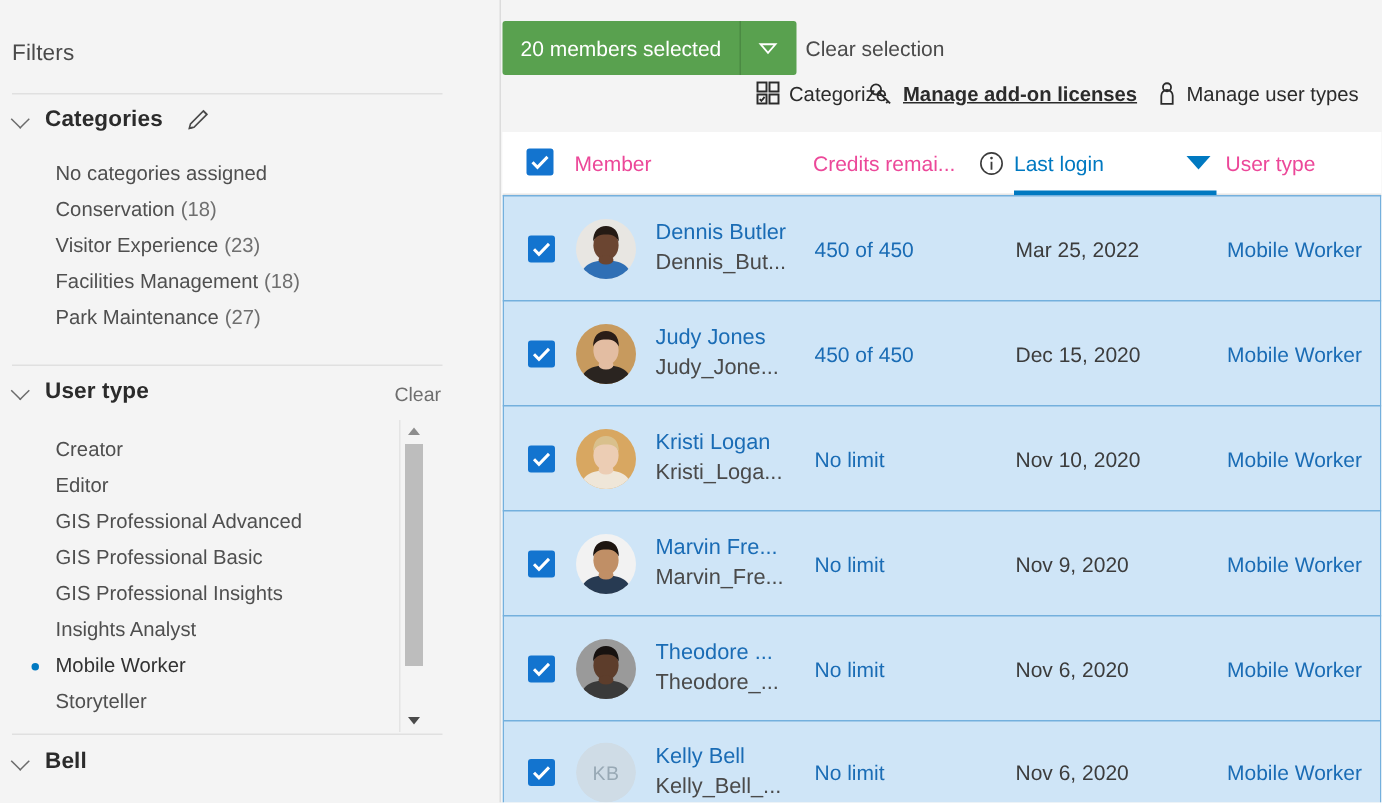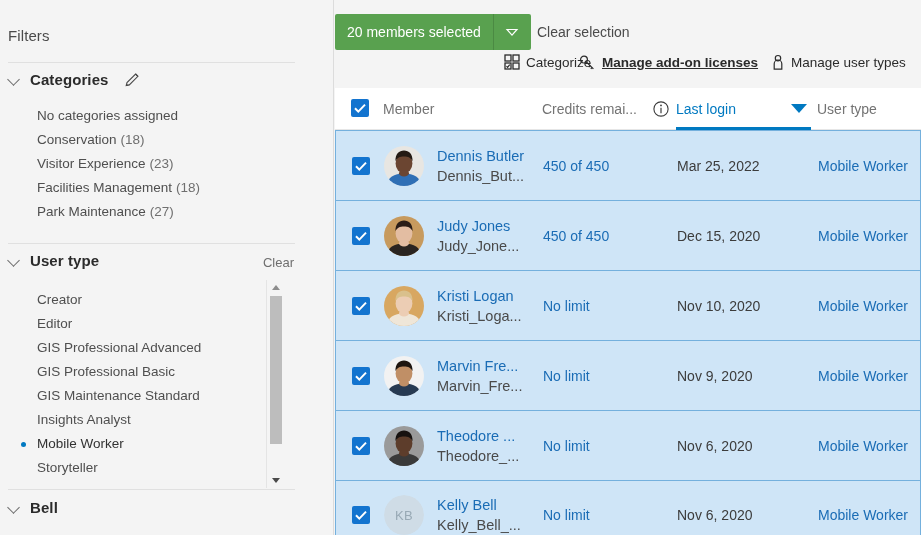--- a/index.html
+++ b/index.html
@@ -135,21 +135,21 @@
   }
   .cb svg { position: absolute; left: 3px; top: 4px; }
 
   .thead .cb { top: 11px; transform: none; }
 
   .col-member  { position: absolute; left: 48px; }
   .col-credits { position: absolute; left: 207px; }
   .col-login   { position: absolute; left: 341px; }
   .col-type    { position: absolute; left: 482px; }
 
-  .th { font-size: 14px; color: #737373; top: 13px; white-space: nowrap; }
+  .th { font-size: 14px; color: #ec4899; top: 13px; white-space: nowrap; }
   .th.active { color: #0079c1; }
   #sort-underline {
     position: absolute; left: 341px; top: 39px; width: 135px; height: 3px; background: #0079c1;
   }
   #sort-arrow {
     position: absolute; left: 456px; top: 16px;
     width: 0; height: 0;
     border-left: 8px solid transparent; border-right: 8px solid transparent;
     border-top: 9px solid #0079c1;
   }
@@ -219,21 +219,21 @@
       <span class="chev"></span>
       <span class="section-title">User type</span>
     </div>
     <div class="clear-link" style="top:255px;">Clear</div>
 
     <div class="filter-list" id="ut-list" style="top:288px;">
         <div class="filter-item"><span>Creator</span></div>
         <div class="filter-item"><span>Editor</span></div>
         <div class="filter-item"><span>GIS Professional Advanced</span></div>
         <div class="filter-item"><span>GIS Professional Basic</span></div>
-        <div class="filter-item"><span>GIS Maintenance Standard</span></div>
+        <div class="filter-item"><span>GIS Professional Insights</span></div>
         <div class="filter-item"><span>Insights Analyst</span></div>
         <div class="filter-item selected"><span>Mobile Worker</span></div>
         <div class="filter-item"><span>Storyteller</span></div>
       </div>
 
     <div id="ut-scroll">
       <div class="sb-arrow" id="sb-up">
           <i></i>
         </div>
       <div id="sb-thumb"></div>

